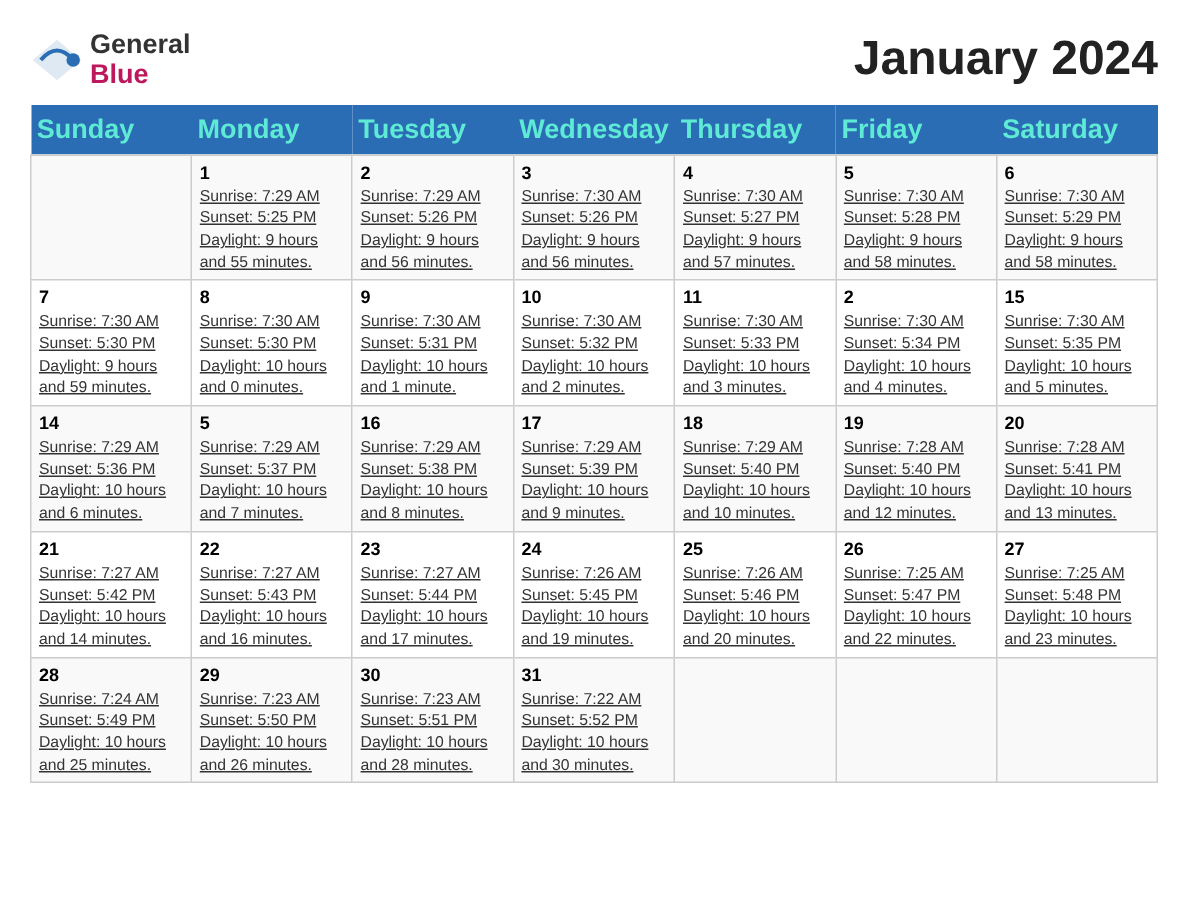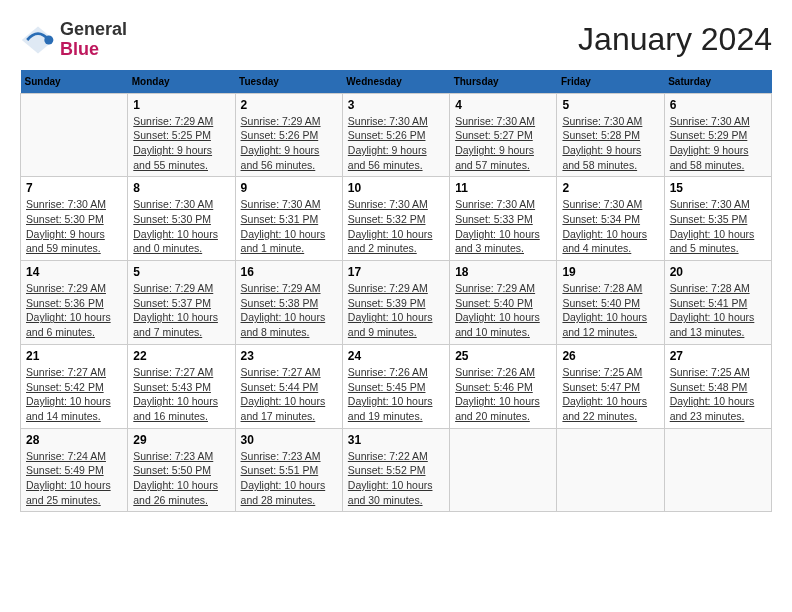--- a/index.html
+++ b/index.html
@@ -6,21 +6,21 @@
     body {
       font-family: Arial, sans-serif;
       background: #fff;
       width: 792px;
       min-height: 612px;
       padding: 20px;
     }
     .header {
       display: flex;
       justify-content: space-between;
-      align-items: center;
+      align-items: flex-start;
       margin-bottom: 10px;
     }
     .logo {
       display: flex;
       align-items: center;
     }
     .logo-text {
       display: flex;
       flex-direction: column;
       font-size: 18px;
@@ -32,39 +32,39 @@
     .logo-icon {
       width: 36px;
       height: 36px;
       margin-right: 4px;
     }
     .title-block {
       text-align: right;
     }
     .title-block h1 {
       font-size: 32px;
-      font-weight: normal;
+      font-weight: bold;
       color: #222;
     }
     .title-block h2 {
       font-size: 16px;
       font-weight: normal;
       color: #444;
     }
     table {
       width: 100%;
       border-collapse: collapse;
       font-size: 11px;
     }
     thead tr th {
       background-color: #2a6db5;
-      color: #000000;
+      color: #5eead4;
       padding: 6px 4px;
       text-align: left;
-      font-size: 10px;
+      font-size: 18px;
       font-weight: bold;
     }
     tbody tr td {
       border: 1px solid #ccc;
       padding: 4px 5px;
       vertical-align: top;
       width: calc(100% / 7);
     }
     tbody tr {
       height: 80px;

